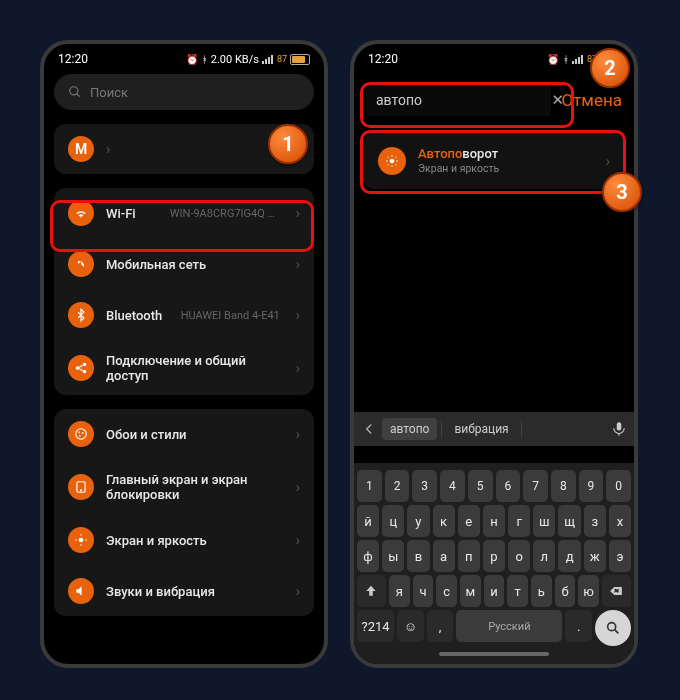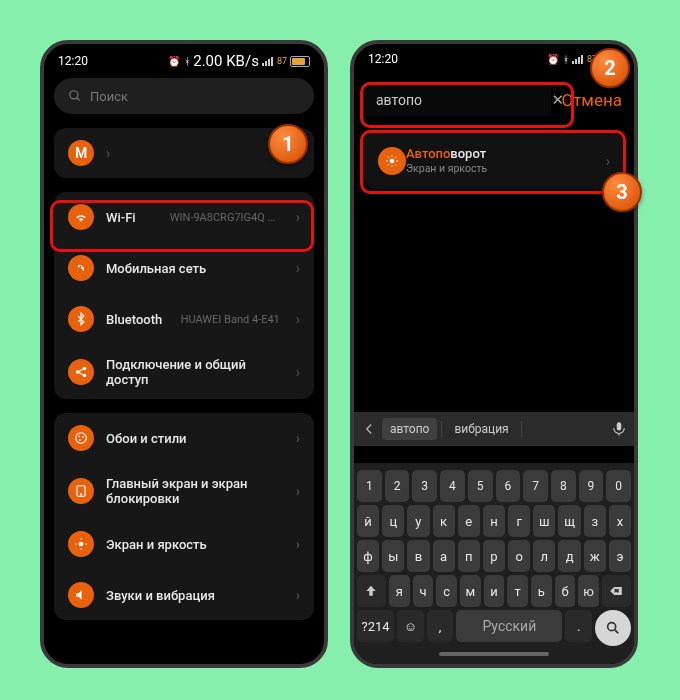--- a/index.html
+++ b/index.html
@@ -1,16 +1,16 @@
 <!DOCTYPE html>
 <html><head>
 <meta charset="utf-8">
 <style>
   html,body{margin:0;padding:0;background:#fff;font-family:-apple-system,Roboto,Arial,sans-serif}
-  .canvas{width:680px;height:700px;position:relative;background:#86efac}
+  .canvas{width:680px;height:700px;position:relative;background:#0f172a}
   .phone{position:absolute;width:280px;height:620px;background:#000;border:4px solid #3a3a3a;border-radius:28px;overflow:hidden;color:#e8e8e8;font-size:13px}
   .phone.left{left:40px;top:40px}
   .phone.right{left:350px;top:40px}
   .status{display:flex;justify-content:space-between;align-items:center;padding:8px 14px;font-size:12px;color:#fff}
   .status-r{display:flex;gap:3px;align-items:center;font-size:10px}
   .status-r .sig{width:12px;height:9px;display:flex;align-items:flex-end;gap:1px}
   .status-r .sig span{width:2px;background:#ccc}
   .status-r .bat{width:18px;height:9px;border:1px solid #aaa;border-radius:2px;position:relative}
   .status-r .bat::after{content:"";position:absolute;left:1px;top:1px;bottom:1px;width:13px;background:#e8a13a;border-radius:1px}
   .badge{position:absolute;width:36px;height:36px;border-radius:50%;background:radial-gradient(circle at 35% 30%,#ff8b3d,#d34a00);border:2px solid #9a2f00;color:#fff;font-weight:700;font-size:20px;display:flex;align-items:center;justify-content:center;box-shadow:0 2px 4px rgba(0,0,0,.4);z-index:20}
@@ -30,52 +30,52 @@
   .rtitle{color:#e8e8e8;font-size:13px;font-weight:500}
   .rsub{color:#888;font-size:10.5px;margin-top:1px;white-space:nowrap;overflow:hidden;text-overflow:ellipsis}
   .rside{color:#666;font-size:11px;margin-right:4px;max-width:110px;white-space:nowrap;overflow:hidden;text-overflow:ellipsis}
   .chev{color:#555;font-size:14px;flex:none}
 
   
   .sbar{display:flex;align-items:center;padding:10px 12px;gap:10px}
   .sinput{flex:1;background:#0a0a0a;border:none;padding:8px 28px 8px 10px;font-size:14px;color:#ccc;border-radius:4px;position:relative}
   .sclear{position:absolute;right:70px;top:50%;transform:translateY(-50%);color:#aaa;font-size:15px}
   .cancel{color:#e8620e;font-size:17px}
-  .result{margin:6px 10px;background:#121212;border-radius:10px;padding:14px;display:flex;align-items:center;gap:0}
+  .result{margin:6px 10px;background:#121212;border-radius:10px;padding:14px;display:flex;align-items:center;gap:12px}
   .result .ico{width:28px;height:28px}
   .highlight{color:#e8620e}
 
   
   .kb-sugg{position:absolute;bottom:218px;left:0;right:0;background:#2b2b2b;display:flex;align-items:center;padding:6px 6px;gap:4px;font-size:12px;color:#ccc}
   .kb-sugg .s{padding:4px 8px;border-radius:4px}
   .kb-sugg .s.sel{background:#404040}
   .kb-sugg .sep{width:1px;height:16px;background:#444}
   .kb-sugg svg{width:18px;height:18px}
   .kb{position:absolute;bottom:0;left:0;right:0;background:#1f1f1f;padding:4px 3px 8px}
   .krow{display:flex;gap:3px;margin:3px 0;justify-content:center}
   .key{background:#3b3b3b;color:#e8e8e8;border-radius:5px;height:32px;display:flex;align-items:center;justify-content:center;font-size:13px;flex:1;min-width:0}
   .key.num{font-size:12px}
   .key.dark{background:#2a2a2a}
   .key.wide{flex:1.4}
-  .key.space{flex:4;font-size:14px;color:#aaa}
+  .key.space{flex:4;font-size:11px;color:#aaa}
   .key.go{background:#d6d6d6;color:#333;border-radius:50%;width:36px;height:36px;flex:none}
   .gest{width:110px;height:4px;background:#666;border-radius:2px;margin:6px auto 0}
 </style>
 </head>
 <body>
 
 <div class="canvas">
 
   <div class="phone left">
     <div class="status">
       <span>12:20</span>
       <div class="status-r">
         <span>⏰</span>
         <span>ᚼ</span>
-        <span style="font-size:15px">2.00 KB/s</span>
+        <span style="font-size:11px">2.00 KB/s</span>
         <div class="sig">
             <span style="height:3px"></span>
             <span style="height:5px"></span>
             <span style="height:7px"></span>
             <span style="height:9px"></span>
           </div>
         <span style="font-size:9px;color:#e8a13a">87</span>
         <div class="bat"></div>
       </div>
     </div>

